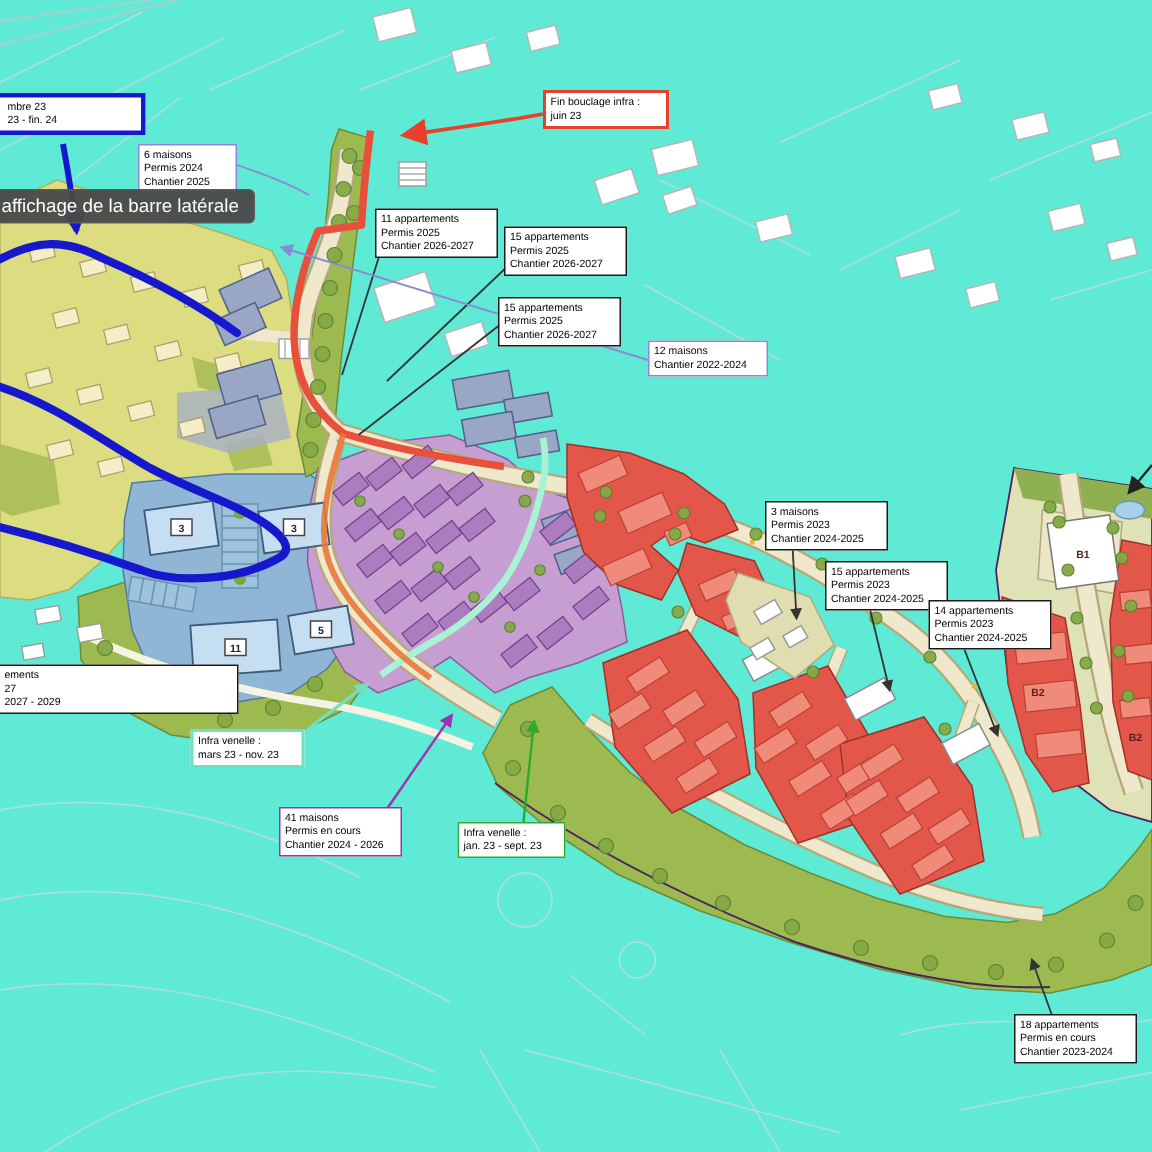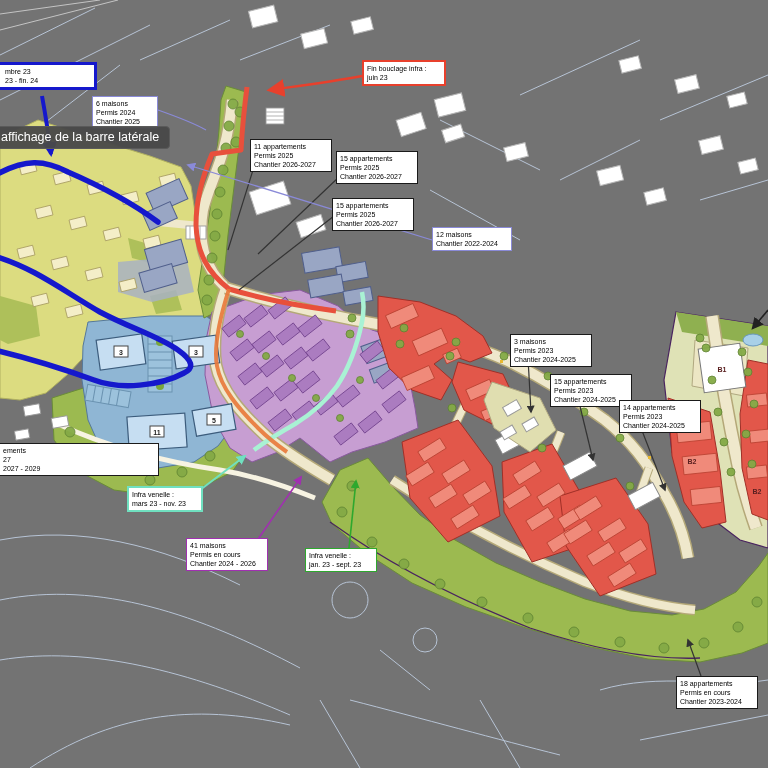--- a/index.html
+++ b/index.html
@@ -1,16 +1,16 @@
 <!DOCTYPE html>
 <html><head>
 <meta charset="utf-8">
 <style>
   html,body{margin:0;padding:0;background:#fff;}
-  .stage{position:relative;width:768px;height:768px;background:#737373;overflow:hidden;
+  .stage{position:relative;width:768px;height:768px;background:#5eead4;overflow:hidden;
          font-family:"Liberation Sans",sans-serif;}
   svg.map{position:absolute;left:0;top:0;z-index:1;}
   .lbl{position:absolute;z-index:5;background:#fff;border:1.2px solid #1a1a1a;color:#000;
        font-size:7px;line-height:1.3;padding:2px 3px;white-space:nowrap;}
   .lbl span{display:block;}
   .b-lav{border:1.3px solid #8a8ad8;}
   .b-blue{border:3px solid #1518cc;}
   .b-red{border:2px solid #e8402c;}
   .b-teal{border:2px solid #70e0c0;}
   .b-purple{border:1.8px solid #a030b0;}

